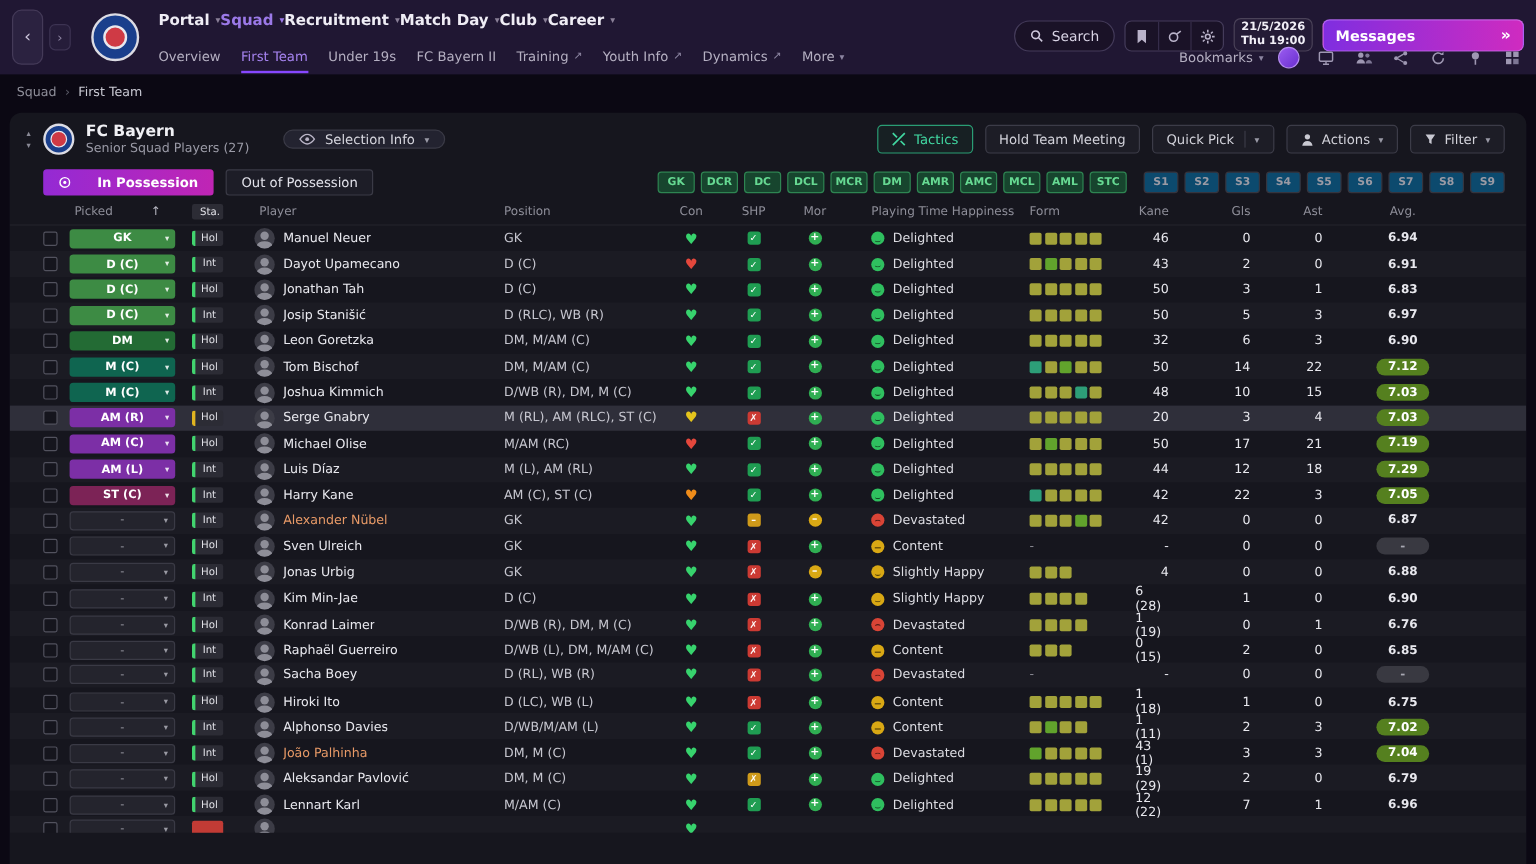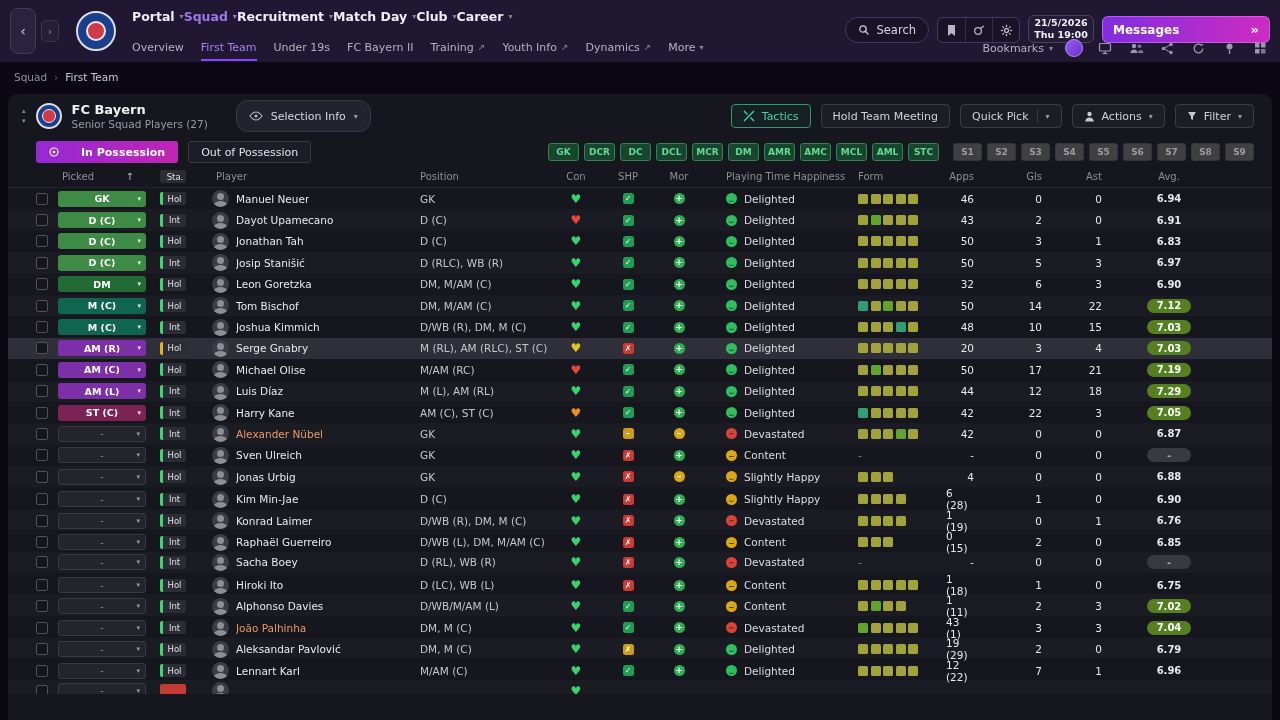--- a/index.html
+++ b/index.html
@@ -57,40 +57,40 @@
 
   
   .panel{position:absolute;left:8px;top:94px;width:1264px;height:626px;background:#16161e;
     border-radius:10px 10px 0 0;overflow:hidden;
     --cols:22px 100px 54px 198px 140px 52px 52px 50px 142px 100px 64px 66px 56px 74px}
   .panel-header{display:flex;align-items:center;height:44px;padding:0 18px 0 14px}
   .collapse{display:flex;flex-direction:column;gap:2px;margin-right:10px;color:#8a8a96;font-size:7px;cursor:pointer}
   .club-block{margin-left:10px}
   .club-name{font-size:13px;font-weight:bold;color:#f0f0f4}
   .club-sub{font-size:10.5px;color:#9a9aa6;margin-top:1px}
-  .sel-info{margin-left:28px;height:32px;border-radius:12px;background:#232330;border:1px solid #3a3a46;
+  .sel-info{margin-left:28px;height:16px;border-radius:12px;background:#232330;border:1px solid #3a3a46;
     display:flex;align-items:center;gap:8px;padding:0 12px;font-size:11px;color:#d6d6de;cursor:pointer}
   .sel-info .caret,.btn .caret{font-size:8px;color:#9a9aa6}
   .ph-right{margin-left:auto;display:flex;align-items:center;gap:10px}
   .btn{height:24px;border-radius:4px;border:1px solid #3c3c48;background:#1d1d26;display:flex;
     align-items:center;gap:7px;padding:0 11px;font-size:11px;color:#d2d2da;cursor:pointer;white-space:nowrap}
   .btn.tactics{border-color:#2a9d74;color:#41d6a0;background:rgba(28,64,50,.25)}
   .btn .divider{width:1px;height:14px;background:#3a3a46;margin:0 1px}
 
   
   .tabrow{display:flex;align-items:center;height:28px;padding:0 18px 0 28px}
   .tab-active{height:22px;border-radius:3px;background:linear-gradient(90deg,#942ad4,#c025b4);display:flex;
     align-items:center;gap:22px;padding:0 13px;font-size:11px;font-weight:bold;color:#fff;cursor:pointer}
   .tab-inactive{height:22px;border-radius:3px;background:#1d1d27;border:1px solid #3a3a46;display:flex;
     align-items:center;padding:0 12px;font-size:11px;color:#e2e2ea;margin-left:10px;cursor:pointer}
   .chips{margin-left:auto;display:flex;align-items:center;gap:5px}
   .chip{height:18px;border-radius:3px;display:flex;align-items:center;justify-content:center;
     font-size:9px;font-weight:bold;cursor:pointer}
   .chip.pos{width:31px;background:#17452e;border:1px solid #2e8552;color:#66d992}
-  .chip.slot{width:29px;background:#404040;border:1px solid #35353f;color:#9a9aa4}
+  .chip.slot{width:29px;background:#0c4a6e;border:1px solid #35353f;color:#9a9aa4}
   .chip.slot.first{margin-left:9px}
 
   
   .cols{display:grid;grid-template-columns:var(--cols);height:22px;align-items:center;padding-left:28px;
     font-size:10px;color:#8e8e99;border-bottom:1px solid #24242c}
   .hc{display:flex;align-items:center}
   .hc.center{justify-content:center}
   .hc.r-apps{justify-content:flex-end;padding-right:36px}
   .hc.r-gls{justify-content:flex-end;padding-right:34px}
   .hc.r-ast{justify-content:flex-end;padding-right:30px}
@@ -449,21 +449,21 @@
     <div class="hc center">
         <span>Mor</span>
       </div>
     <div class="hc hap">
         <span>Playing Time Happiness</span>
       </div>
     <div class="hc form">
         <span>Form</span>
       </div>
     <div class="hc r-apps">
-        <span>Apps</span>
+        <span>Kane</span>
       </div>
     <div class="hc r-gls">
         <span>Gls</span>
       </div>
     <div class="hc r-ast">
         <span>Ast</span>
       </div>
     <div class="hc center">
         <span>Avg.</span>
       </div>

